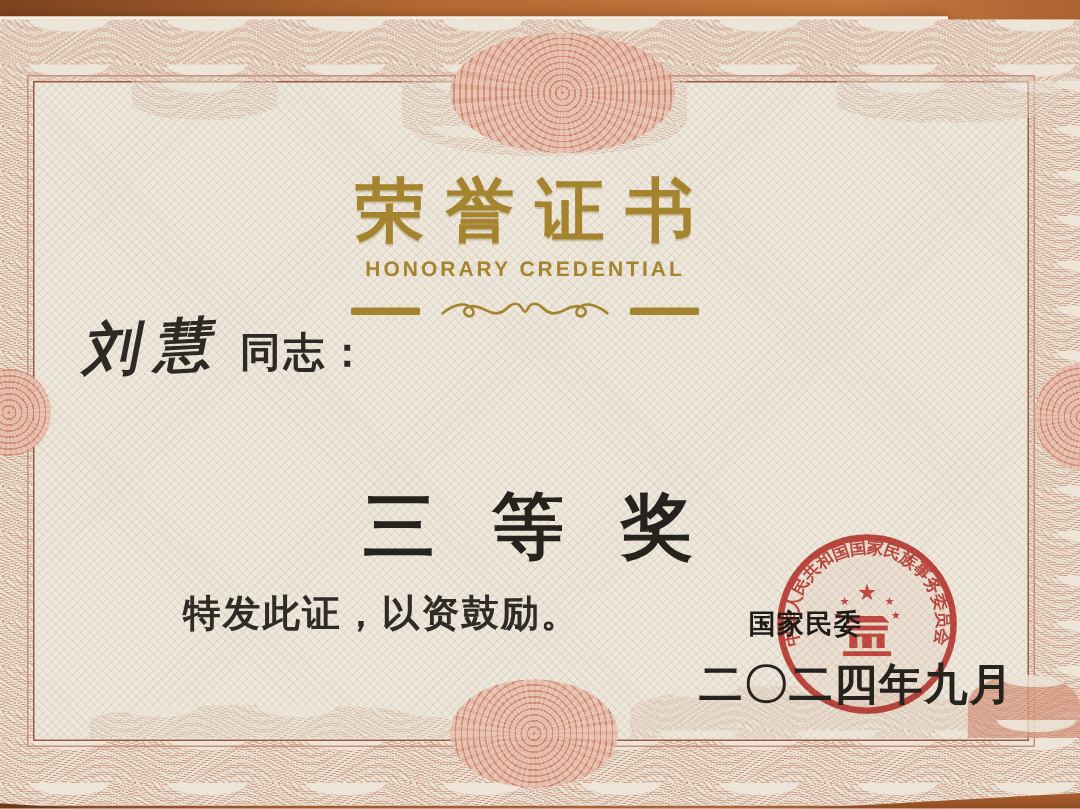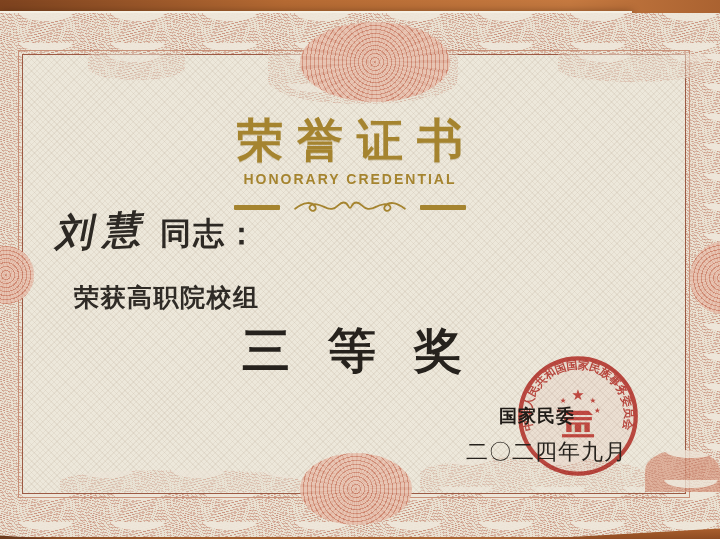--- a/index.html
+++ b/index.html
@@ -66,32 +66,32 @@
   .divider{
     position:absolute;left:-10px;top:184px;width:720px;height:20px;
     display:flex;align-items:center;justify-content:center;gap:10px;
   }
   .divider .bar{width:46px;height:5px;background:#a5842f;border-radius:1px;}
   .salute{position:absolute;left:54px;top:193px;color:#2d2924;white-space:nowrap;}
   .salute .name{
     font-size:38px;letter-spacing:10px;font-style:italic;font-weight:bold;
     display:inline-block;transform:rotate(-3deg);
   }
-  .salute .suffix{font-size:31px;font-weight:bold;margin-left:10px;letter-spacing:2px;}
+  .salute .suffix{font-size:27px;font-weight:bold;margin-left:10px;letter-spacing:2px;}
   .bodyline{position:absolute;margin:0;color:#2f2b26;font-weight:bold;font-size:25px;letter-spacing:1.5px;white-space:nowrap;}
   .body1{left:74px;top:236px;text-indent:48px;}
   .body2{left:74px;top:268px;}
   .award{
     position:absolute;left:-8px;top:306px;width:720px;margin:0;
     text-align:center;font-size:48px;font-weight:bold;color:#26221d;
     letter-spacing:38px;text-indent:38px;white-space:nowrap;
   }
   .closing{position:absolute;left:122px;top:379px;margin:0;color:#2f2b26;font-weight:bold;font-size:25px;letter-spacing:1.5px;white-space:nowrap;}
   .issuer{position:absolute;left:499px;top:391px;color:#1f1b17;font-weight:bold;font-size:18px;letter-spacing:1px;white-space:nowrap;z-index:6;}
-  .date{position:absolute;left:466px;top:424px;color:#26221d;font-weight:normal;font-size:22px;letter-spacing:1px;white-space:nowrap;z-index:6;}
+  .date{position:absolute;left:466px;top:424px;color:#26221d;font-weight:bold;font-size:29px;letter-spacing:1px;white-space:nowrap;z-index:6;}
   .seal{position:absolute;left:516px;top:341px;width:124px;height:124px;z-index:5;opacity:.92;mix-blend-mode:multiply;}
   
   .wedge-br{
     position:absolute;right:0;bottom:0;width:185px;height:13px;z-index:8;
     background:linear-gradient(#b16431,#8f4c22);
     clip-path:polygon(0 100%, 100% 20%, 100% 100%);
   }
   .wedge-bl{
     position:absolute;left:0;bottom:0;width:52px;height:5px;z-index:8;
     background:#6b3a1d;clip-path:polygon(0 30%, 100% 100%, 0 100%);
@@ -129,24 +129,24 @@
     <svg width="120" height="18" viewBox="0 0 130 20">
       <path d="M4 12 C14 4 22 4 26 9 C29 13 24 16 21 13 C18 10 22 6 28 7 C36 8 38 13 45 12 C52 11 52 5 58 5 C63 5 63 11 65 11 C67 11 67 5 72 5 C78 5 78 11 85 12 C92 13 94 8 102 7 C108 6 112 10 109 13 C106 16 101 13 104 9 C108 4 116 4 126 12" fill="none" stroke="#a5842f" stroke-width="2" stroke-linecap="round"></path>
     </svg>
     <span class="bar"></span>
   </div>
 
   <div class="salute">
     <span class="name">刘慧</span><span class="suffix">同志：</span>
   </div>
 
-  <p class="bodyline body2">荣获高职院校组</p>
 
   <p class="award">三等奖</p>
 
+  <p class="closing">特发此证，以资鼓励。</p>
 
   <svg class="seal" viewBox="0 0 116 116">
     <circle cx="58" cy="58" r="54" fill="rgba(205,70,60,0.06)" stroke="#c5403a" stroke-width="4"></circle>
     <defs>
       <path id="ringPath" d="M16 71 A44 44 0 1 1 100 71" fill="none"></path>
     </defs>
     <text font-size="10.5" font-weight="bold" fill="#c5403a" letter-spacing="0">
       <textPath href="#ringPath" startOffset="0" textLength="164">中华人民共和国国家民族事务委员会</textPath>
     </text>
     <g fill="#cc423c">

